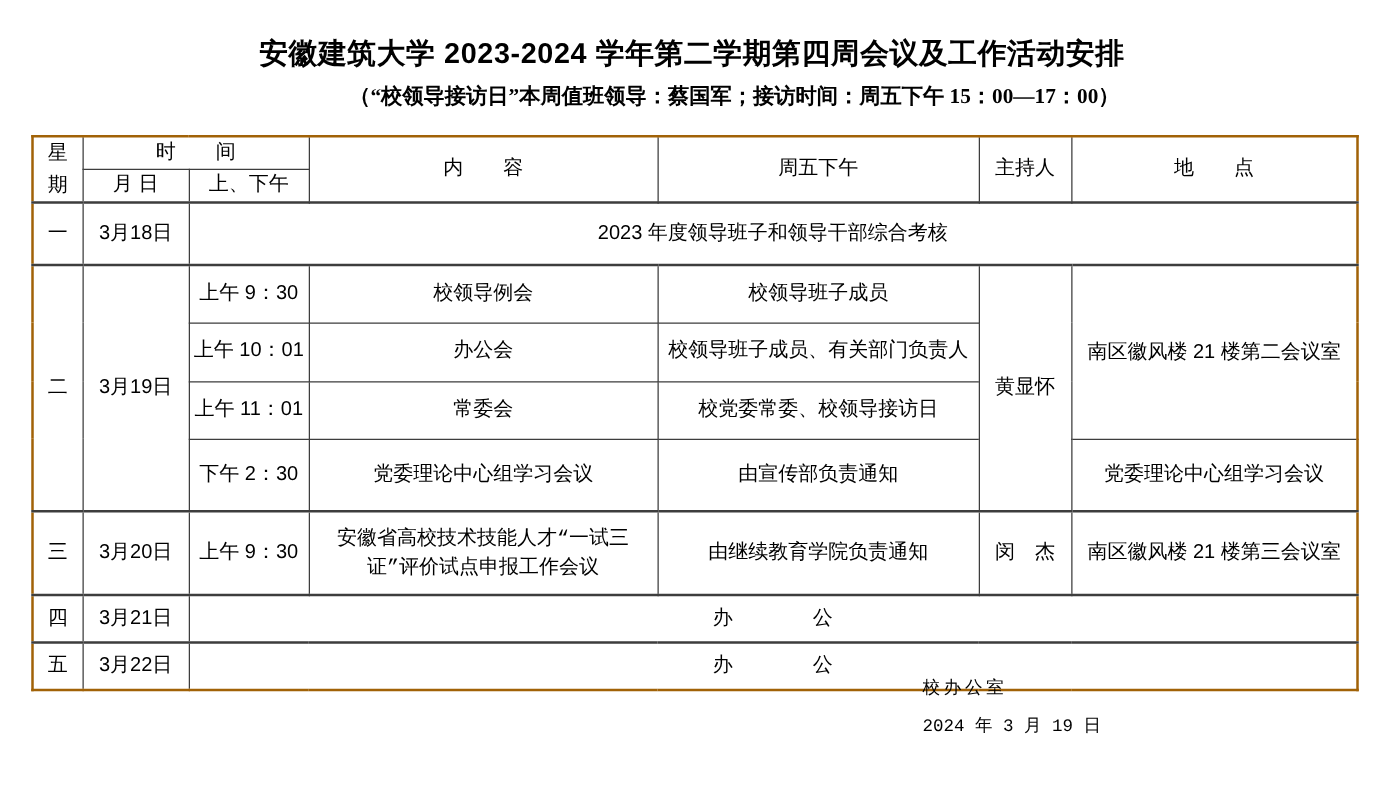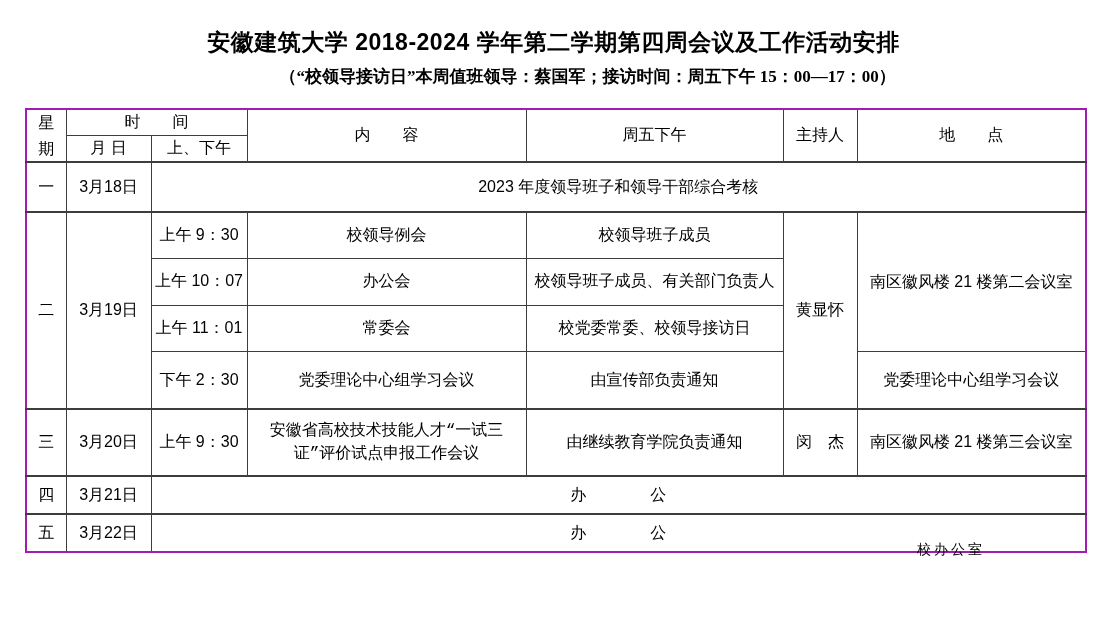--- a/index.html
+++ b/index.html
@@ -14,47 +14,47 @@
   }
   .subtitle {
     position:absolute; top:65px; left:0; width:100%;
     text-align:center; font-size:17px; font-weight:bold;
     font-family:"Liberation Serif", serif;
     margin-left:34px;
   }
   table.schedule {
     position:absolute; left:25px; top:108px; width:1060px;
     border-collapse:collapse; table-layout:fixed;
-    border:2px solid #a21caf;
+    border:2px solid #a16207;
     font-size:16px; line-height:1.3;
   }
   .schedule th, .schedule td {
     border:1px solid #3d3d3d;
     text-align:center; vertical-align:middle;
     font-weight:normal; padding:0 2px;
     overflow:hidden;
   }
   tr.group-start th, tr.group-start td { border-top:2px solid #3d3d3d; }
   .vstack {
     width:18px; margin:0 auto; word-break:break-all; line-height:1.6;
   }
   .wrapcell { line-height:1.45;font-family:Liberation Mono, monospace; }
   .footer {
-    position:absolute; left:775px; top:541px; width:210px;
-    text-align:right; font-size:14px;
+    position:absolute; left:738px; top:541px; width:210px;
+    text-align:left; font-size:14px;
     font-family:Liberation Mono, monospace;
   }
   .footer .office { letter-spacing:3px; margin-bottom:13px; }
 </style>
 </head>
 <body>
 
 <div class="page">
 
-  <div class="title">安徽建筑大学 2018-2024 学年第二学期第四周会议及工作活动安排</div>
+  <div class="title">安徽建筑大学 2023-2024 学年第二学期第四周会议及工作活动安排</div>
   <div class="subtitle">（“校领导接访日”本周值班领导：蔡国军；接访时间：周五下午 15：00—17：00）</div>
 
   <table class="schedule">
     <colgroup>
       <col style="width:40px">
         <col style="width:85px">
         <col style="width:96px">
       <col style="width:279px">
         <col style="width:257px">
         <col style="width:74px">
@@ -86,21 +86,21 @@
     <tr class="group-start" style="height:46px">
       <td rowspan="4">二</td>
       <td rowspan="4">3月19日</td>
       <td>上午 9：30</td>
       <td>校领导例会</td>
       <td>校领导班子成员</td>
       <td rowspan="4">黄显怀</td>
       <td rowspan="3">南区徽风楼 21 楼第二会议室</td>
     </tr>
     <tr style="height:47px">
-      <td>上午 10：07</td>
+      <td>上午 10：01</td>
       <td>办公会</td>
       <td>校领导班子成员、有关部门负责人</td>
     </tr>
     <tr style="height:46px">
       <td>上午 11：01</td>
       <td>常委会</td>
       <td>校党委常委、校领导接访日</td>
     </tr>
     <tr style="height:58px">
       <td>下午 2：30</td>
@@ -128,15 +128,16 @@
     <tr class="group-start" style="height:38px">
       <td>五</td>
       <td>3月22日</td>
       <td colspan="5">办　　　　公</td>
     </tr>
   </tbody>
     </table>
 
   <div class="footer">
     <div class="office">校办公室</div>
+    <div class="date">2024 年 3 月 19 日</div>
   </div>
 
 </div>
 
 </body></html>

